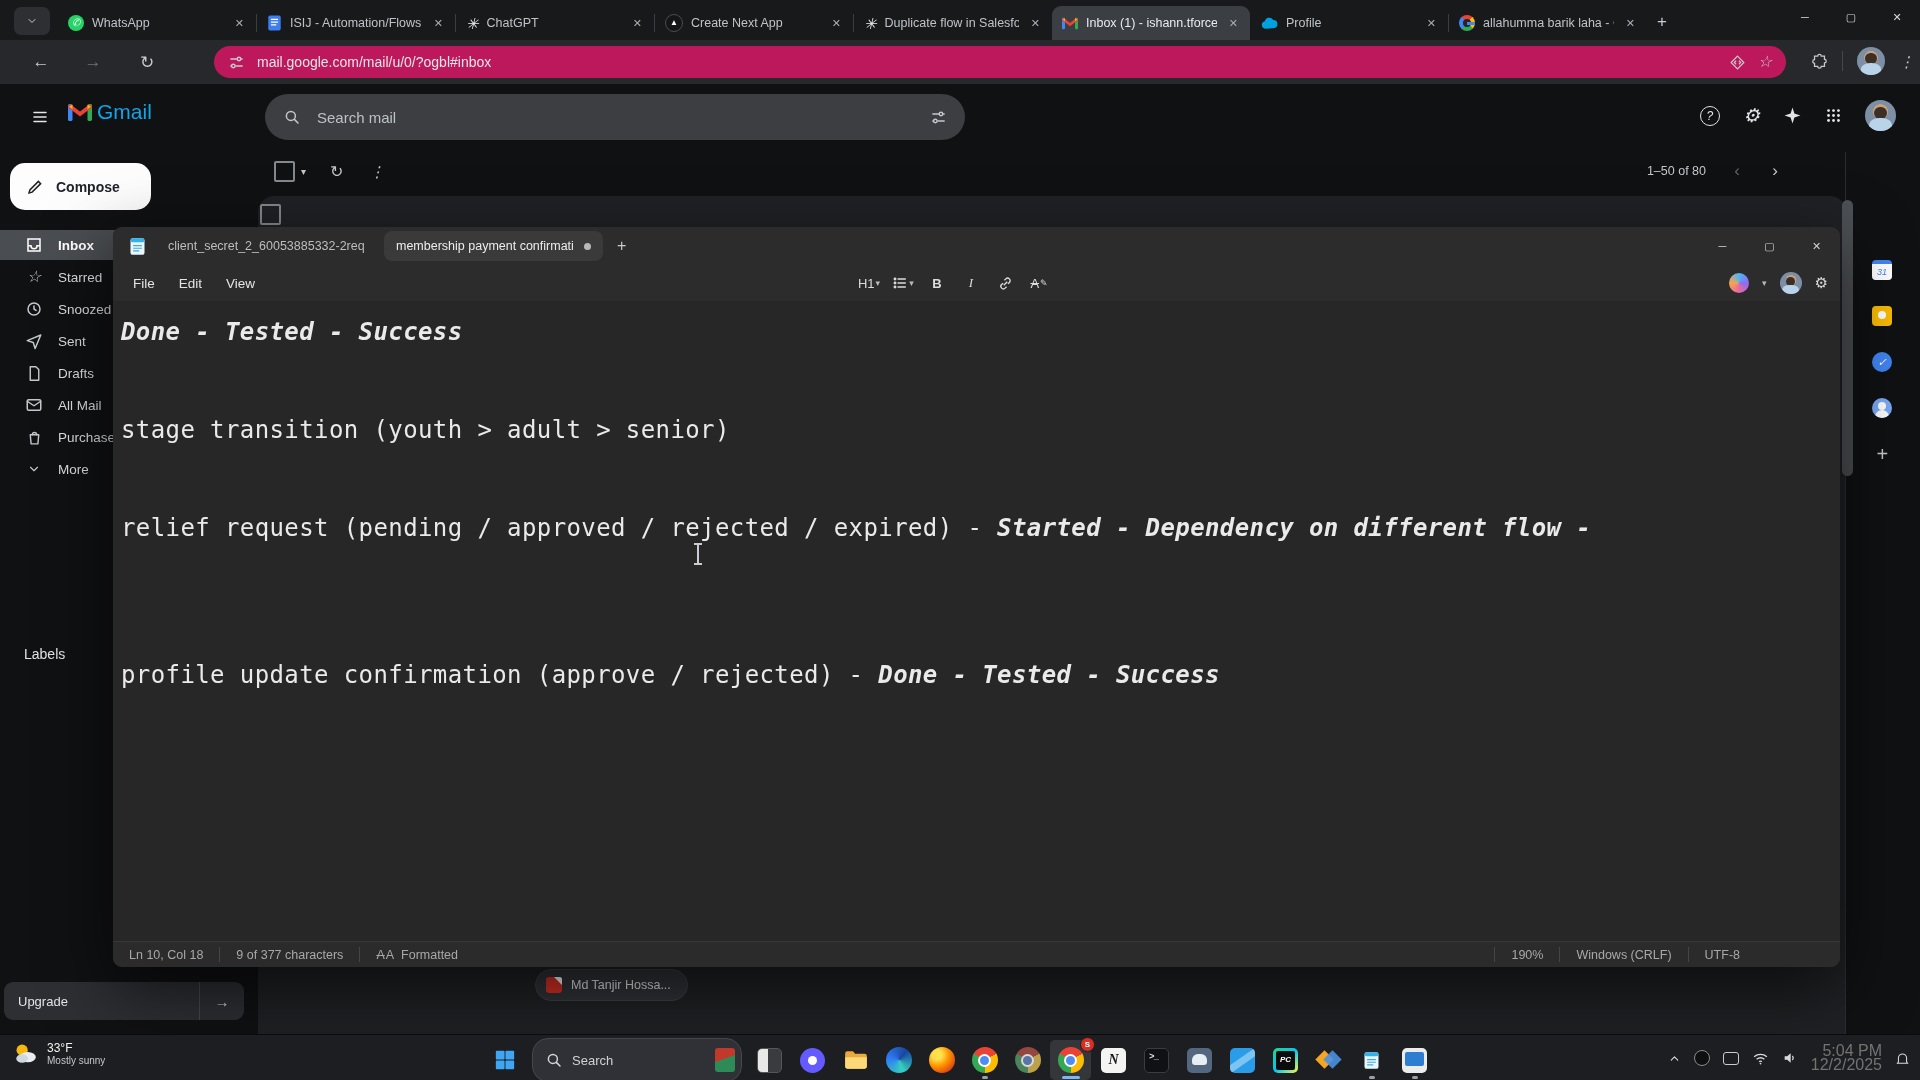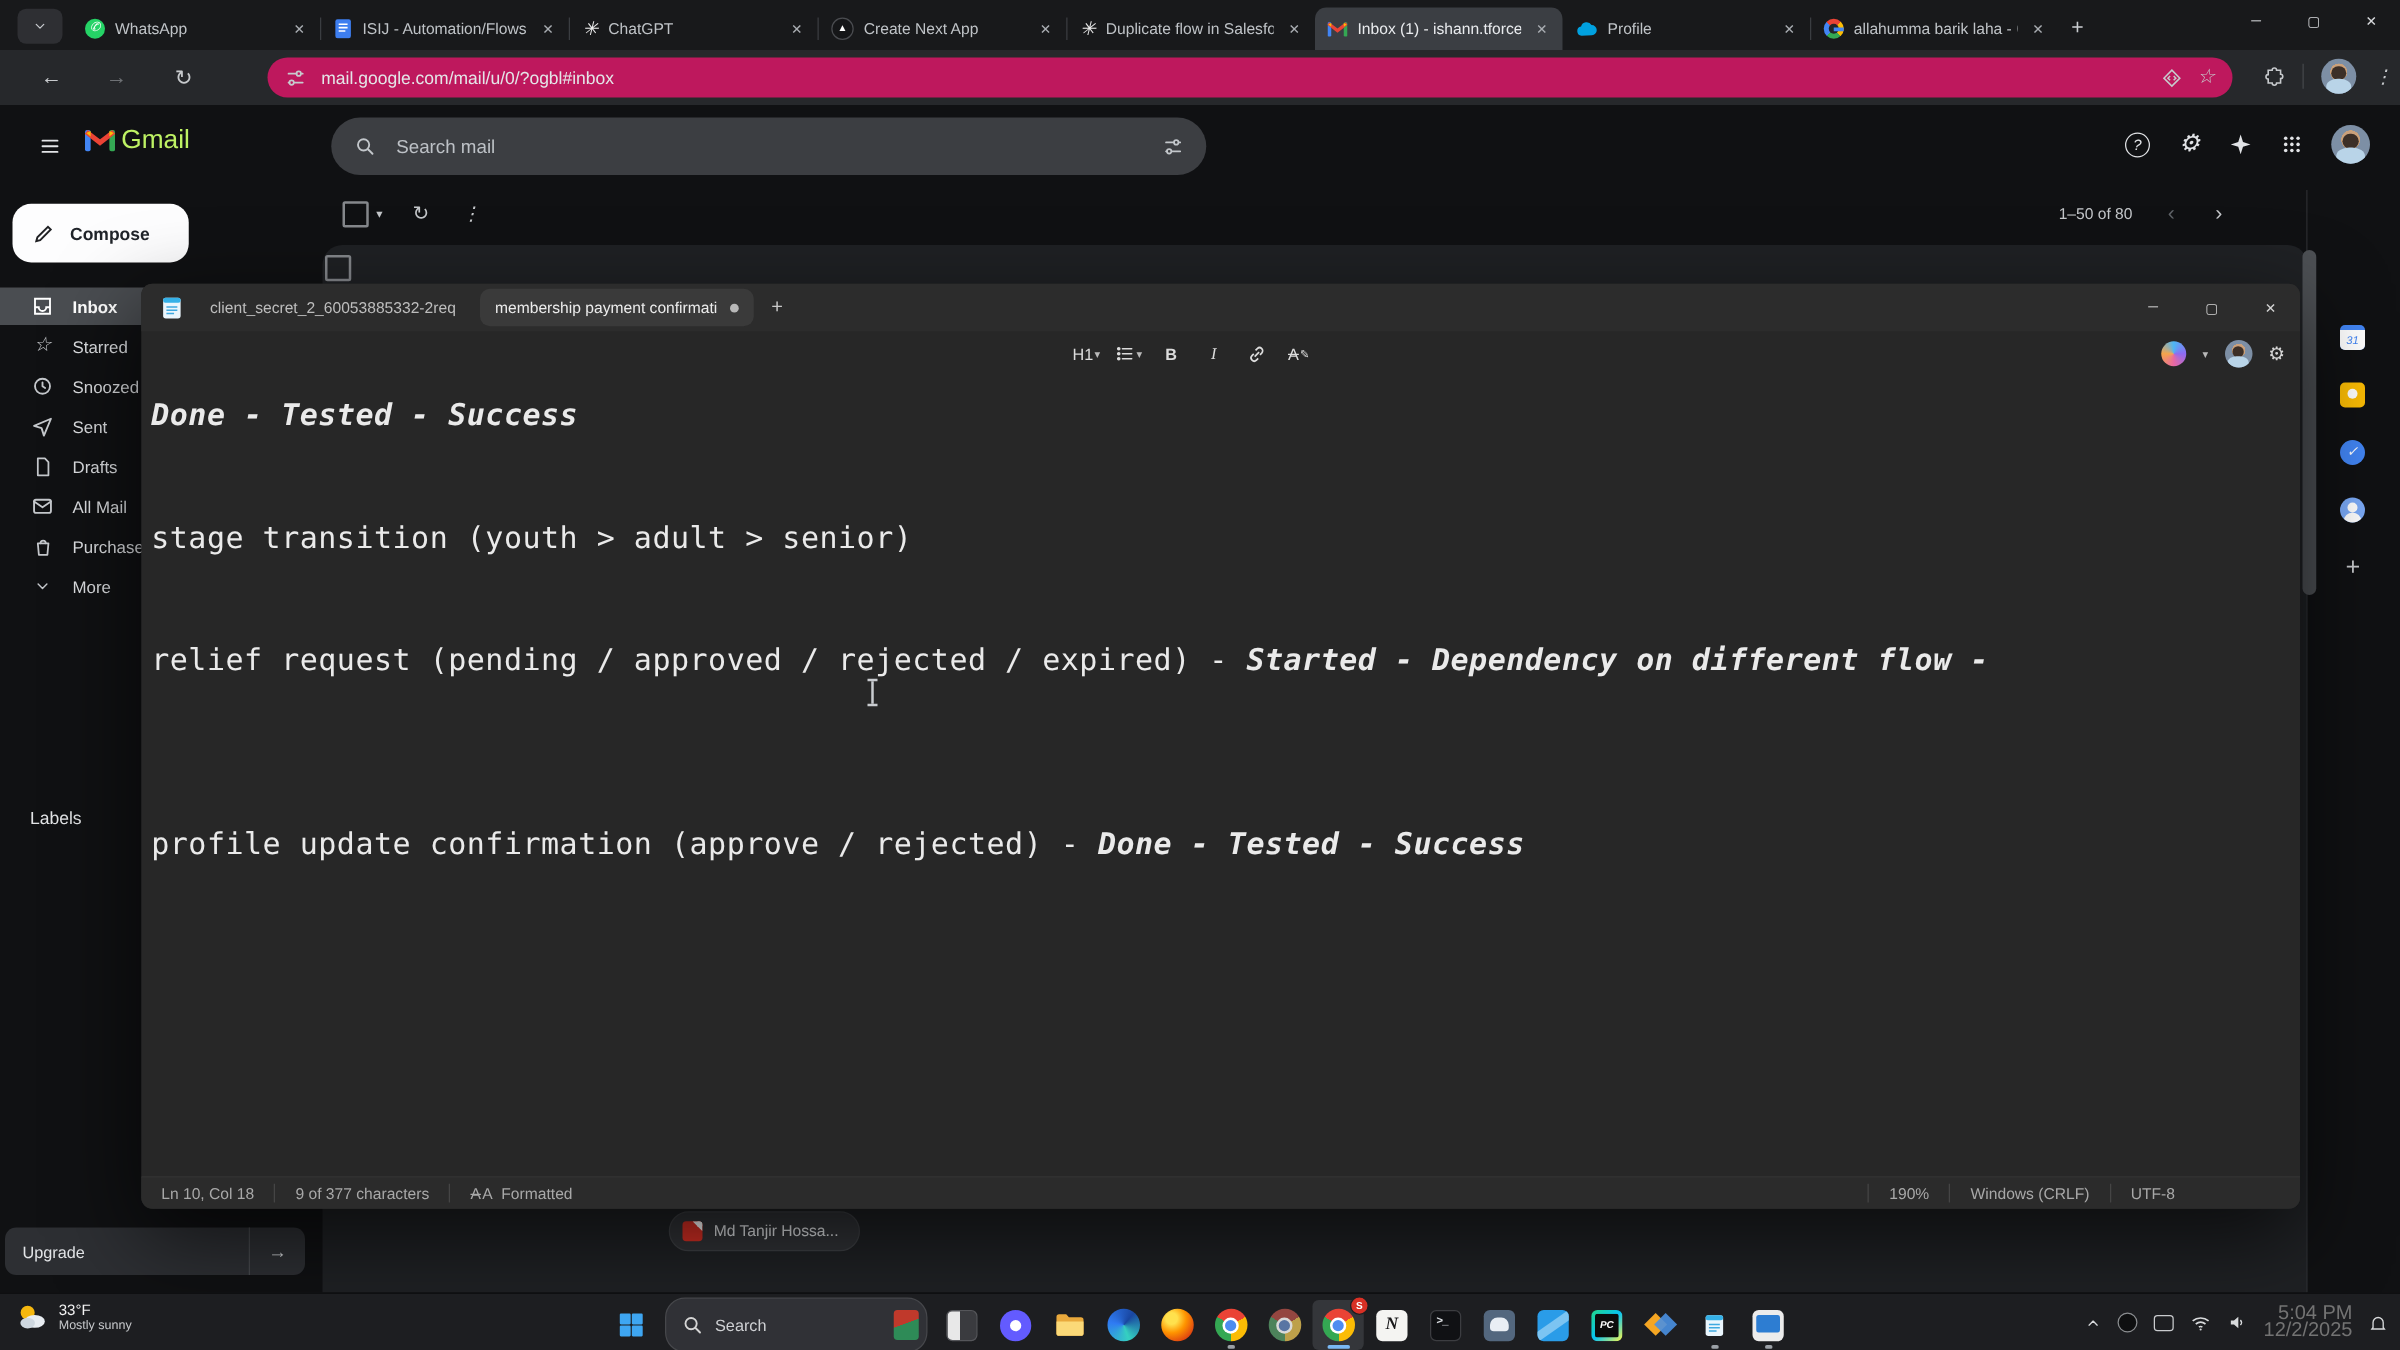--- a/index.html
+++ b/index.html
@@ -34,21 +34,21 @@
   .avatar{width:28px;height:28px;border-radius:50%;background:radial-gradient(circle at 50% 38%,#caa07a 0 30%,#7d8fa5 31% 100%);
           position:relative;overflow:hidden;}
   .avatar::before{content:"";position:absolute;left:50%;top:22%;width:40%;height:40%;margin-left:-20%;border-radius:50%;background:#3c2f27;}
   .avatar::after{content:"";position:absolute;left:50%;top:58%;width:74%;height:50%;margin-left:-37%;border-radius:45% 45% 0 0;background:#b9d4e8;}
 
   
   #gmail{position:absolute;left:0;top:84px;width:1920px;height:950px;background:#101113;}
   #gheader{position:absolute;left:0;top:0;width:1920px;height:66px;}
   #burger{position:absolute;left:22px;top:15px;width:36px;height:36px;display:flex;align-items:center;justify-content:center;color:#e3e5e8;}
   #glogo{position:absolute;left:72px;top:16px;display:flex;align-items:center;gap:9px;}
-  #glogo .word{font-size:21px;color:#bef264;}
+  #glogo .word{font-size:21px;color:#0ea5e9;}
   #gsearch{position:absolute;left:265px;top:10px;width:700px;height:46px;border-radius:24px;background:#3c3e42;
            display:flex;align-items:center;padding:0 18px;box-sizing:border-box;gap:16px;color:#c3c7cb;}
   #gsearch .ph{flex:1;font-size:15px;color:#bdc1c6;}
   #gicons{position:absolute;right:24px;top:16px;display:flex;align-items:center;gap:23px;color:#e1e3e6;}
   #listbar{position:absolute;left:258px;top:68px;width:1588px;height:38px;display:flex;align-items:center;color:#c3c6c9;}
   .cbox{width:17px;height:17px;border:2px solid #85888c;border-radius:2px;margin-left:16px;}
   #pagination{position:absolute;right:140px;top:0;height:38px;display:flex;align-items:center;font-size:12.5px;color:#c3c6c9;}
   .pagechev{position:absolute;top:6px;width:26px;height:26px;display:flex;align-items:center;justify-content:center;font-size:17px;}
   #mailcard{position:absolute;left:258px;top:112px;width:1588px;height:838px;background:#1f2124;border-radius:16px 16px 0 0;}
   #sidebar{position:absolute;left:0;top:70px;width:310px;}
@@ -510,20 +510,25 @@
             <span class="dirty"></span>
           </div>
         </div>
       <div id="npnew">+</div>
       <div id="npwin">
         <span>─</span>
         <span>▢</span>
         <span>✕</span>
       </div>
     </div>
+    <div id="npmenu">
+      <span class="mitem">File</span>
+      <span class="mitem">Edit</span>
+      <span class="mitem">View</span>
+    </div>
     <div id="fmtbar">
       <span class="fbtn">
           <span>H1</span>
           <span class="caret">▾</span>
         </span>
       <span class="fbtn">
           <i class="ic">
             <svg width="16" height="16" viewBox="0 0 24 24" fill="none" stroke="currentColor" stroke-width="2" stroke-linecap="round" stroke-linejoin="round">
               <path d="M9 6h11M9 12h11M9 18h11"></path>
               <circle cx="4.5" cy="6" r="1.2" fill="currentColor"></circle>

